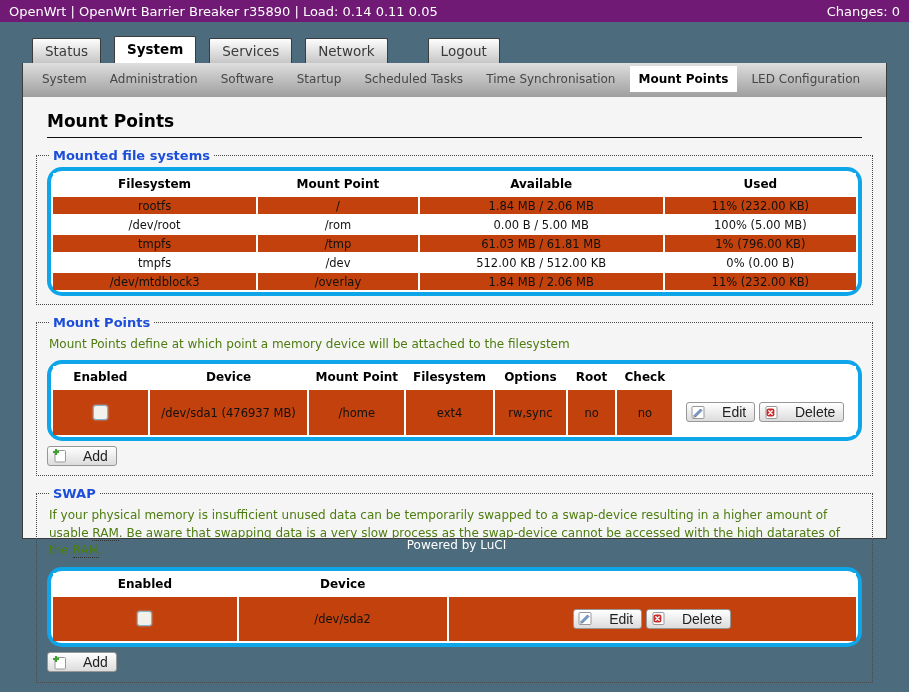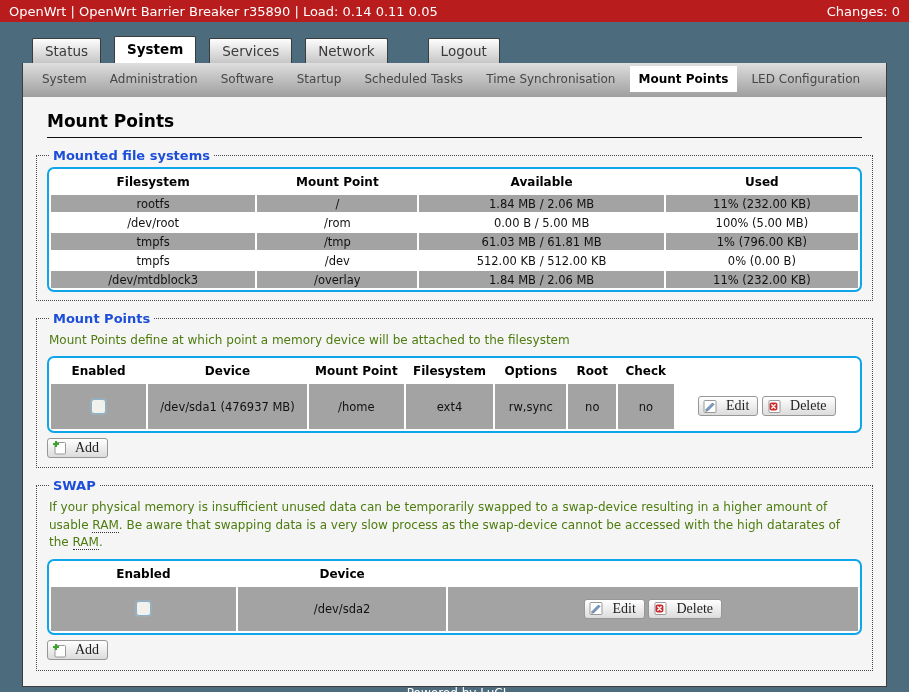--- a/index.html
+++ b/index.html
@@ -1,71 +1,71 @@
 <!DOCTYPE html>
 <html><head>
 <meta charset="utf-8">
 <style>
   * { margin:0; padding:0; box-sizing:border-box; }
   html,body { width:909px; height:692px; overflow:hidden; }
   body { background:#4c6b7c; font-family:"DejaVu Sans", sans-serif; }
 
   
-  .topbar { height:22px; background:#b91c1c; color:#fff; display:flex;
+  .topbar { height:22px; background:#701a75; color:#fff; display:flex;
             justify-content:space-between; align-items:center;
             padding:0 9px; font-size:13px; }
 
   
   .container { margin:0 22px; width:865px; }
   .tabs { height:41px; padding-left:10px; display:flex; align-items:flex-end; }
   .tab { display:inline-block; background:linear-gradient(#fdfdfd,#c6c6c6);
          border:1px solid #3c3c3c; border-bottom:none; border-radius:2px 2px 0 0;
          padding:4px 12px 4px 12px; font-size:13.5px; color:#3a3a3a;
          margin-right:13px; cursor:pointer; }
   .tab.active { background:#fff; font-weight:bold; color:#000; padding-bottom:7px; margin-bottom:-1px; }
   .tab.logout { margin-left:27px; }
 
   
   .content { background:#f5f5f5; border:1px solid #3c3c3c; border-top:none;
-             height:624px; position:relative; }
+             height:476px; position:relative; }
 
   .subnav { background:linear-gradient(#dedede,#9e9e9e); padding:3px 10px 5px 10px; }
   .subnav-row { line-height:20px; }
   .subnav-item { display:inline-block; padding:1px 9px; font-size:12px;
                  color:#474747; cursor:pointer; }
   .subnav-item.active { background:#fff; font-weight:bold; color:#000; padding:3px 9px; }
 
   h2.page-title { font-size:17px; font-weight:bold; color:#000;
                   margin:14px 24px 10px 24px; padding-bottom:6px;
                   border-bottom:1px solid #111; }
 
   fieldset { border:1px dotted #4a4a4a; margin:0 13px 10px 13px; padding:4px 10px 8px 10px; }
   legend { font-size:13px; font-weight:bold; color:#1d4ed8; padding:0 4px; margin-left:2px; }
   .descr { font-size:12px; color:#4d7c0f; margin:2px 2px 7px 2px; line-height:1.45; }
   .abbr { border-bottom:1px dotted #333; cursor:help; }
 
-  table.cbi { width:100%; background:#fff; border:2px solid #0ea5e9; border-radius:7px;
+  table.cbi { width:100%; background:#fff; border:4px solid #0ea5e9; border-radius:15px;
               border-collapse:separate; border-spacing:2px; table-layout:fixed; }
   table.cbi th { font-size:12px; font-weight:bold; color:#000; text-align:center;
                  padding:4px 2px; background:#fff; }
   table.cbi td { font-size:11.5px; color:#111; text-align:center; padding:1.5px 3px;
                  overflow:hidden; white-space:nowrap; }
-  td.alt { background:#a3a3a3; }
+  td.alt { background:#c2410c; }
   td.plain { background:#fff; }
 
   table.cbi2 td { padding:12px 3px;margin-top:24px; }
 
   input.cb { appearance:none; -webkit-appearance:none; width:15px; height:15px;
              border:1px solid #85b2cc; border-radius:3px; background:#f2f1ec;
              box-shadow:0 0 2px #9cc4da; vertical-align:middle; cursor:pointer; }
 
-  .btn { display:inline-flex; align-items:center; gap:8px;
+  .btn { display:inline-flex; align-items:center; gap:16px;
          background:linear-gradient(#ffffff,#dcdcdc); border:1px solid #979797;
          border-radius:3px; padding:1px 8px 1px 4px; font-size:14px; color:#1f1f1f;
-         cursor:pointer; font-family:Liberation Serif, serif; }
+         cursor:pointer; font-family:Liberation Sans, sans-serif; }
   .btn svg { display:block; }
   .add-row { margin-top:5px; }
 
   .actions { text-align:right; margin:26px 13px 0 0; }
   .actions .btn { padding:3px 10px 3px 5px; margin-left:9px; }
 
   .footer { position:absolute; left:4px; right:0; bottom:-14px; text-align:center;
             color:#fff; font-size:12px; }
   .content-wrap { position:relative; }
 </style>

